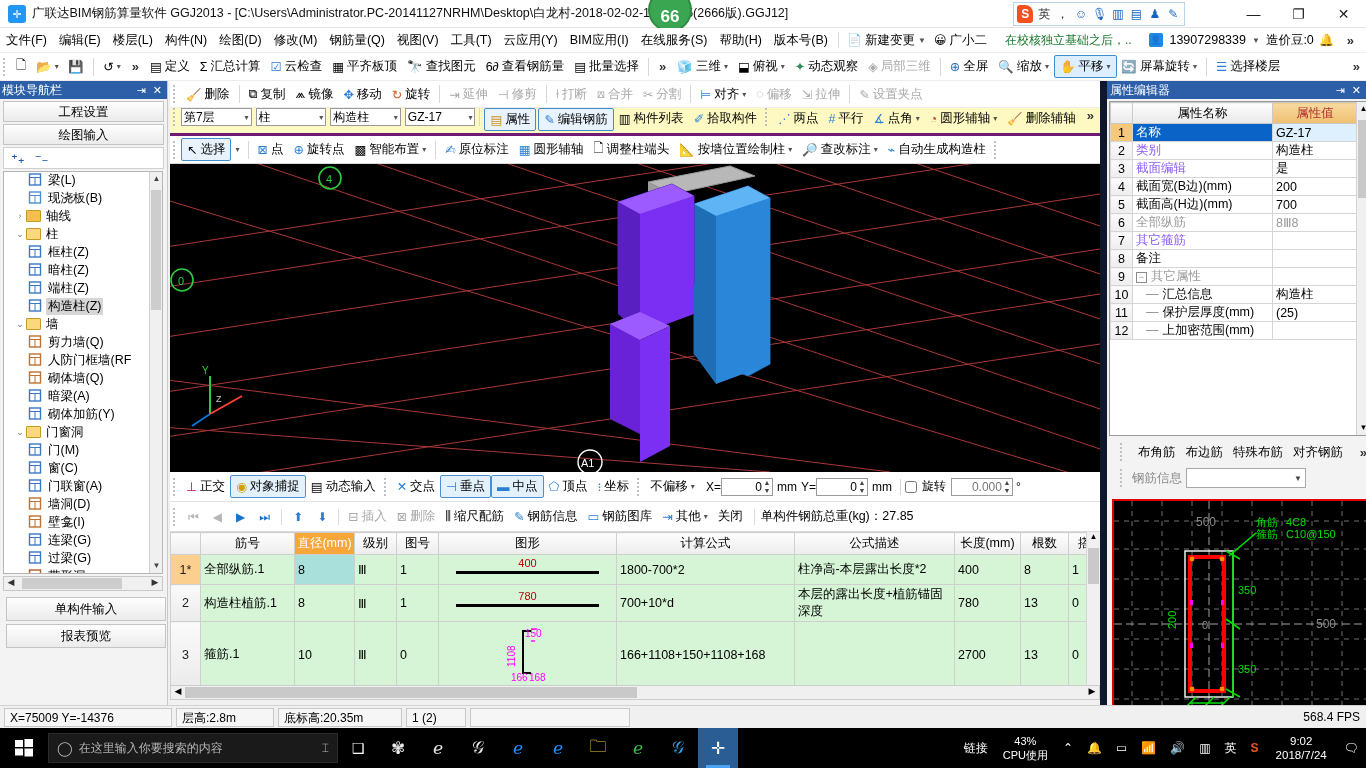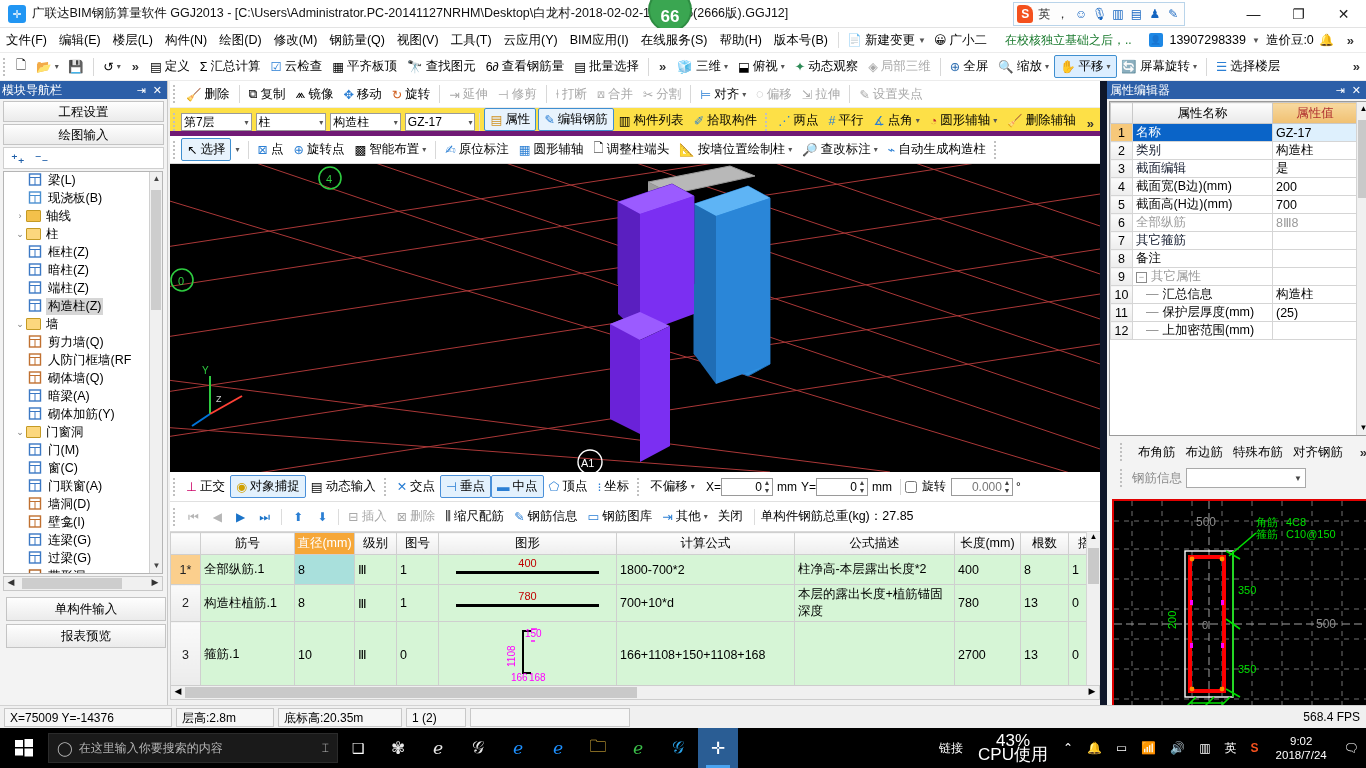--- a/index.html
+++ b/index.html
@@ -199,21 +199,21 @@
   table.props th {
     background:linear-gradient(#fdfdfd,#e9e9e9); border:1px solid #c9c9c9;
     font-weight:normal; height:21px; font-size:12.5px;
   }
   table.props th.val { background:linear-gradient(#f7d9a0,#f0c071); color:#b03030; }
   table.props td { border:1px solid #d5d5d5; height:18px; font-size:12.5px; padding:0 3px; }
   table.props td.n { width:22px; text-align:center; background:linear-gradient(#fbfbfb,#ededed); }
   table.props tr.sel td.n { background:#f6c87a; }
   table.props tr.sel td.k { background:#0a64c8; color:#fff; }
   table.props tr.sel td.v { background:#def0fd; }
-  td.k.link { color:#0f172a; }
+  td.k.link { color:#8b5cf6; }
   td.k.gray, td.v.gray { color:#9a9a9a; }
   .prop-scroll { position:absolute; right:0; top:0; width:14px; height:100%; background:#f0f0f0; border-left:1px solid #d4d4d4; }
   .prop-scroll .thumb { position:absolute; left:1px; top:18px; width:11px; height:78px; background:#c9c9c9; }
   .prop-scroll .arrow { position:absolute; left:0; width:13px; height:14px; text-align:center; font-size:8px; line-height:14px; }
 
   .rebar-tabs {
     position:absolute; left:2px; top:360px; width:262px; height:22px;
     display:flex; align-items:center; font-size:12.5px; gap:10px; padding-left:8px;
   }
   .rebar-info-row {
@@ -247,21 +247,21 @@
   .searchbox {
     width:290px; height:30px; background:#1a1a1a; border:1px solid #2b2b2b; display:flex; align-items:center;
     color:#b5b5b5; font-size:12px; gap:6px; padding:0 8px;
   }
   .tb-ico { width:40px; height:40px; display:flex; align-items:center; justify-content:center; font-size:17px; }
   .tb-ico.active { background:#2a5d94; position:relative; }
   .tb-ico.active::after { content:''; position:absolute; left:8px; right:8px; bottom:0; height:3px; background:#4aa3f0; }
   .tray { margin-left:auto; display:flex; align-items:center; color:#fff; height:46px; }
   .tray-item { padding:0 7px; font-size:12px; display:flex; align-items:center; }
   .tray-clock { text-align:center; font-size:11.5px; line-height:14px; padding:0 10px; }
-  .cpu { text-align:center; font-size:17px; line-height:14px; padding:0 8px; }
+  .cpu { text-align:center; font-size:11px; line-height:14px; padding:0 8px; }
 </style>
 </head>
 <body>
 
 <div class="app">
 
   <div class="titlebar">
     <div class="app-icon">✛</div>
     <div class="title-text">广联达BIM钢筋算量软件 GGJ2013 - [C:\Users\Administrator.PC-20141127NRHM\Desktop\白龙村-2018-02-02-19-24-35(2666版).GGJ12]</div>
     <div class="win-btns">
@@ -702,21 +702,21 @@
         <span>⇲</span>
         <span>拉伸</span>
       </div>
     <div class="tb-sep"></div>
     <div class="tb-btn disabled">
         <span>✎</span>
         <span>设置夹点</span>
       </div>
   </div>
 
-  <div style="position:absolute;left:170px;top:108px;width:930px;height:28px;background:#fde047;display:flex;align-items:flex-end;border-bottom:5px solid #701a75;">
+  <div style="position:absolute;left:170px;top:108px;width:930px;height:28px;background:#fef9c3;display:flex;align-items:flex-start;border-bottom:3px solid #701a75;">
     <div class="dotted-grip"></div>
     <div class="sel-box" style="width:72px">
         <span>第7层</span>
         <span class="chev" style="margin-left:auto">▾</span>
       </div>
     <div class="sel-box" style="width:72px;margin-left:4px;">
         <span>柱</span>
         <span class="chev" style="margin-left:auto">▾</span>
       </div>
     <div class="sel-box" style="width:72px;margin-left:4px;">

